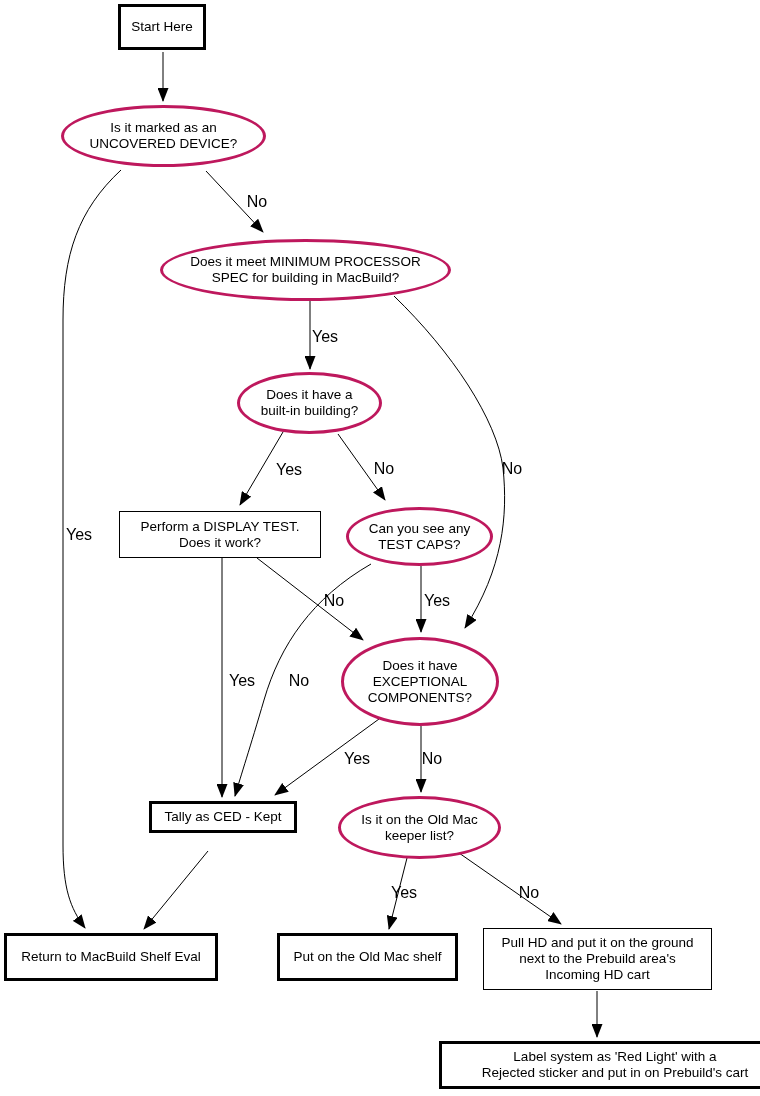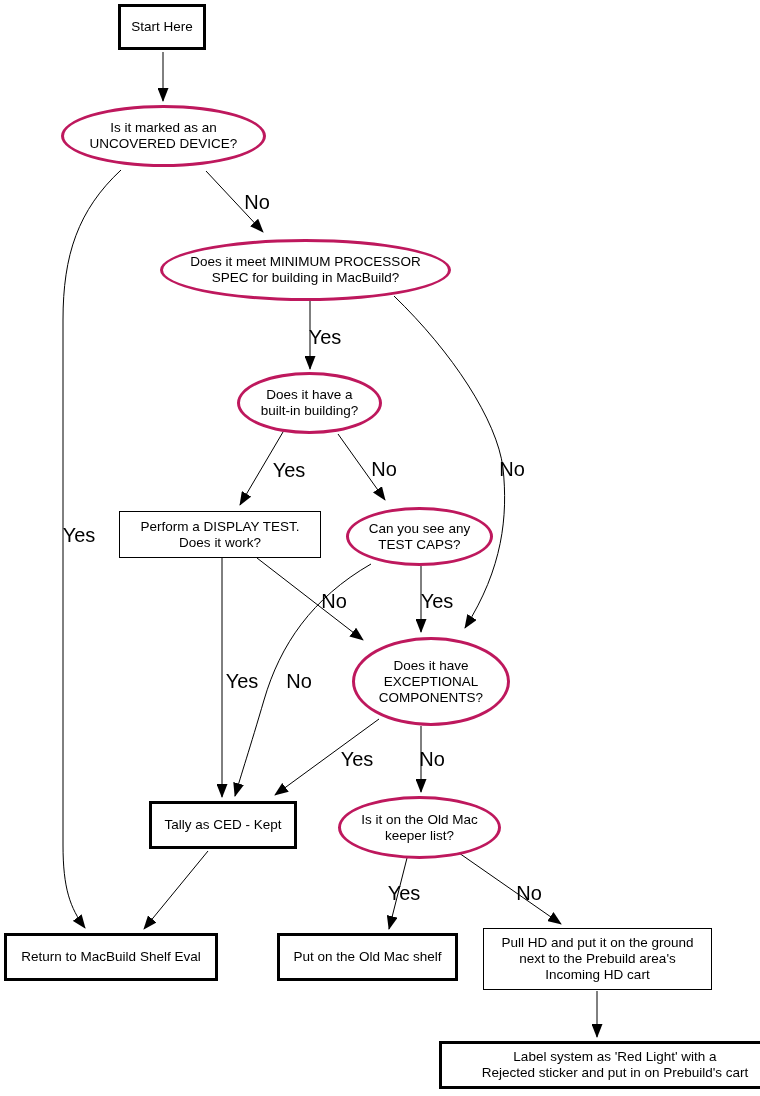--- a/index.html
+++ b/index.html
@@ -21,33 +21,33 @@
     font-size:13.5px;line-height:16px;
     white-space:pre-line;
     background:#ffffff;
   }
   .box{border:1px solid #000;text-align:center;}
   .box-bold{border:3px solid #000;}
   .ellipse{border:3px solid #be185d;border-radius:50%;}
   .elabel{
     position:absolute;
     transform:translate(-50%,-50%);
-    font-size:20px;
+    font-size:16px;
     background:transparent;
     white-space:nowrap;
   }
   
   #n-start      {left:118px; top:4px;   width:88px;  height:46px;}
   #n-uncovered  {left:61px;  top:105px; width:205px; height:62px;}
   #n-minproc    {left:160px; top:239px; width:291px; height:62px;}
   #n-builtin    {left:237px; top:372px; width:145px; height:62px;}
   #n-displaytest{left:119px; top:511px; width:202px; height:47px;}
   #n-blowncaps  {left:346px; top:507px; width:147px; height:59px;}
-  #n-exceptional{left:352px; top:637px; width:158px; height:89px;}
-  #n-tally      {left:149px; top:801px; width:148px; height:48px;}
+  #n-exceptional{left:341px; top:637px; width:158px; height:89px;}
+  #n-tally      {left:149px; top:801px; width:148px; height:32px;}
   #n-keeper     {left:338px; top:796px; width:163px; height:63px;}
   #n-return     {left:4px;   top:933px; width:214px; height:48px;}
   #n-oldmac     {left:277px; top:933px; width:181px; height:48px;}
   #n-pullhd     {left:483px; top:928px; width:229px; height:62px;}
   #n-redlight   {left:439px; top:1041px;width:352px; height:48px;}
   
   #l-uncovered-no   {left:257px; top:202px;}
   #l-uncovered-yes  {left:79px;  top:535px;}
   #l-minproc-yes    {left:325px; top:337px;}
   #l-minproc-no     {left:512px; top:469px;}

